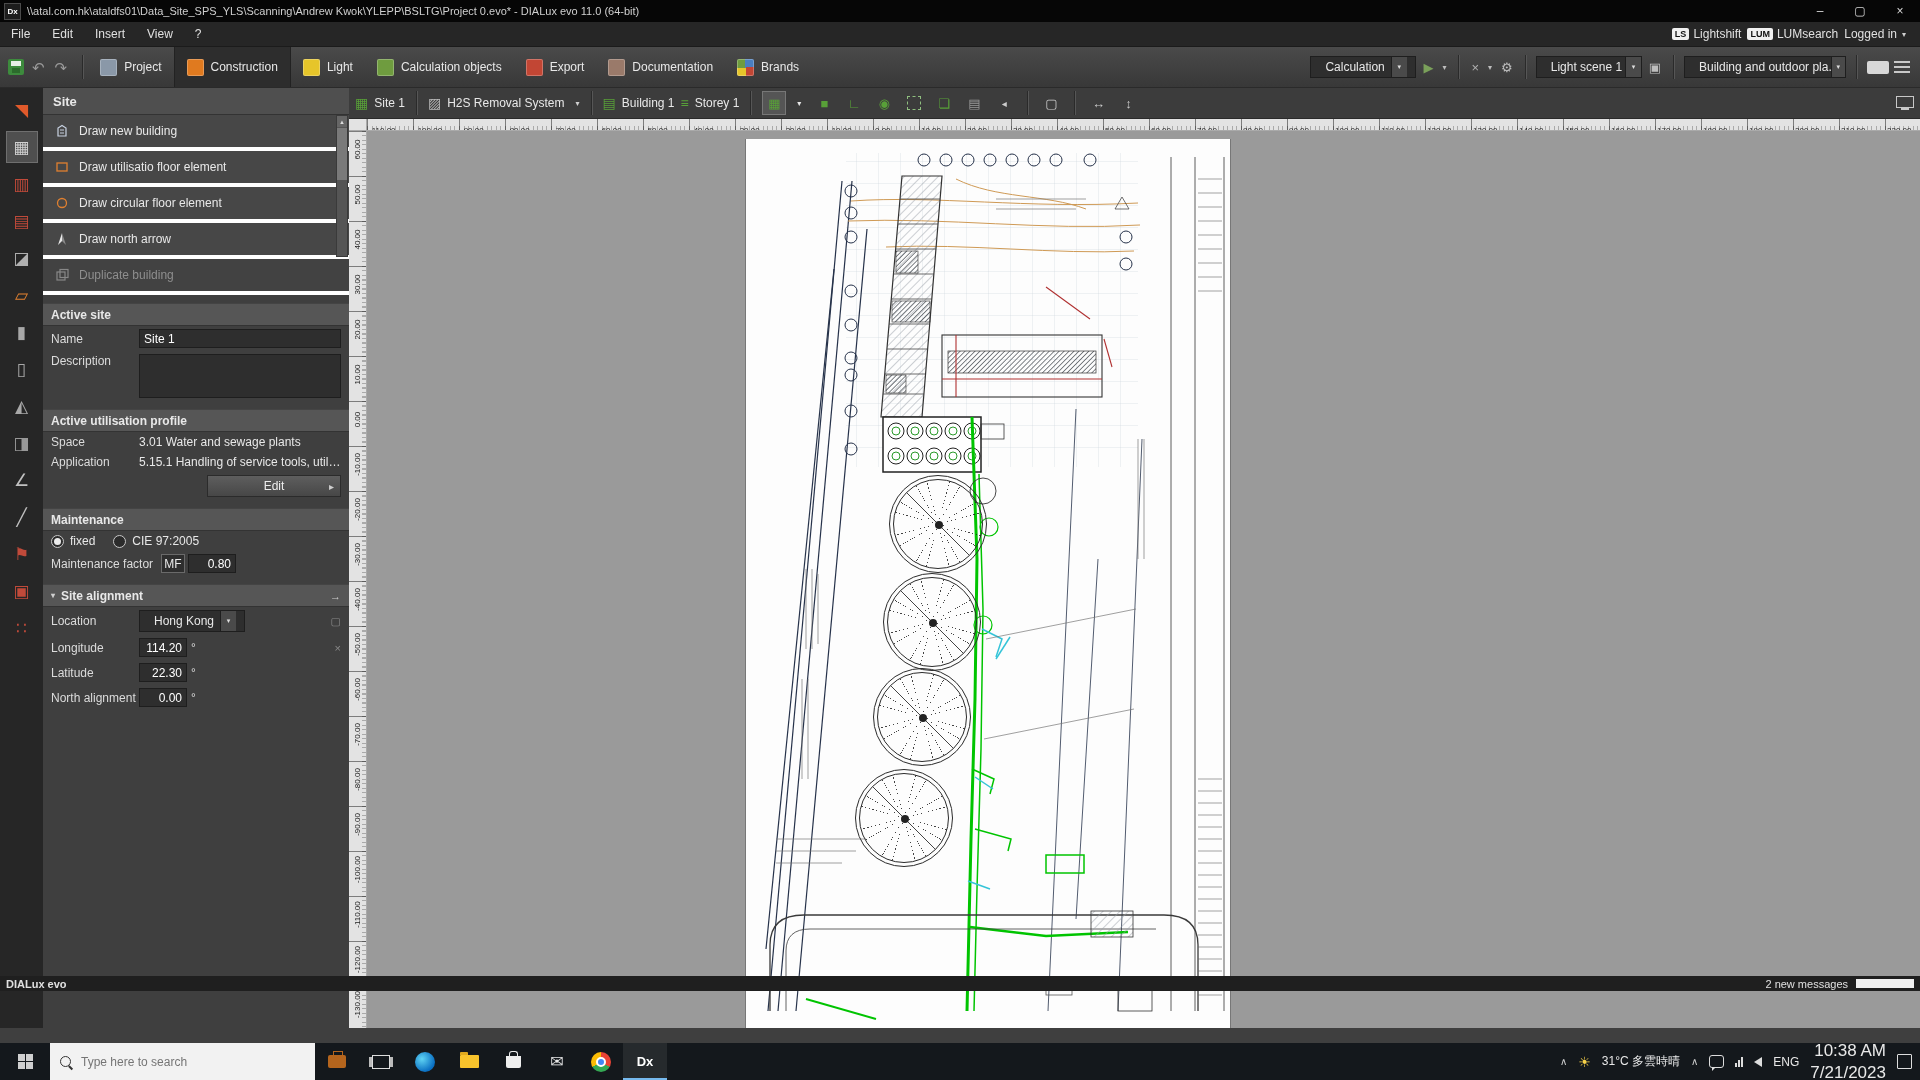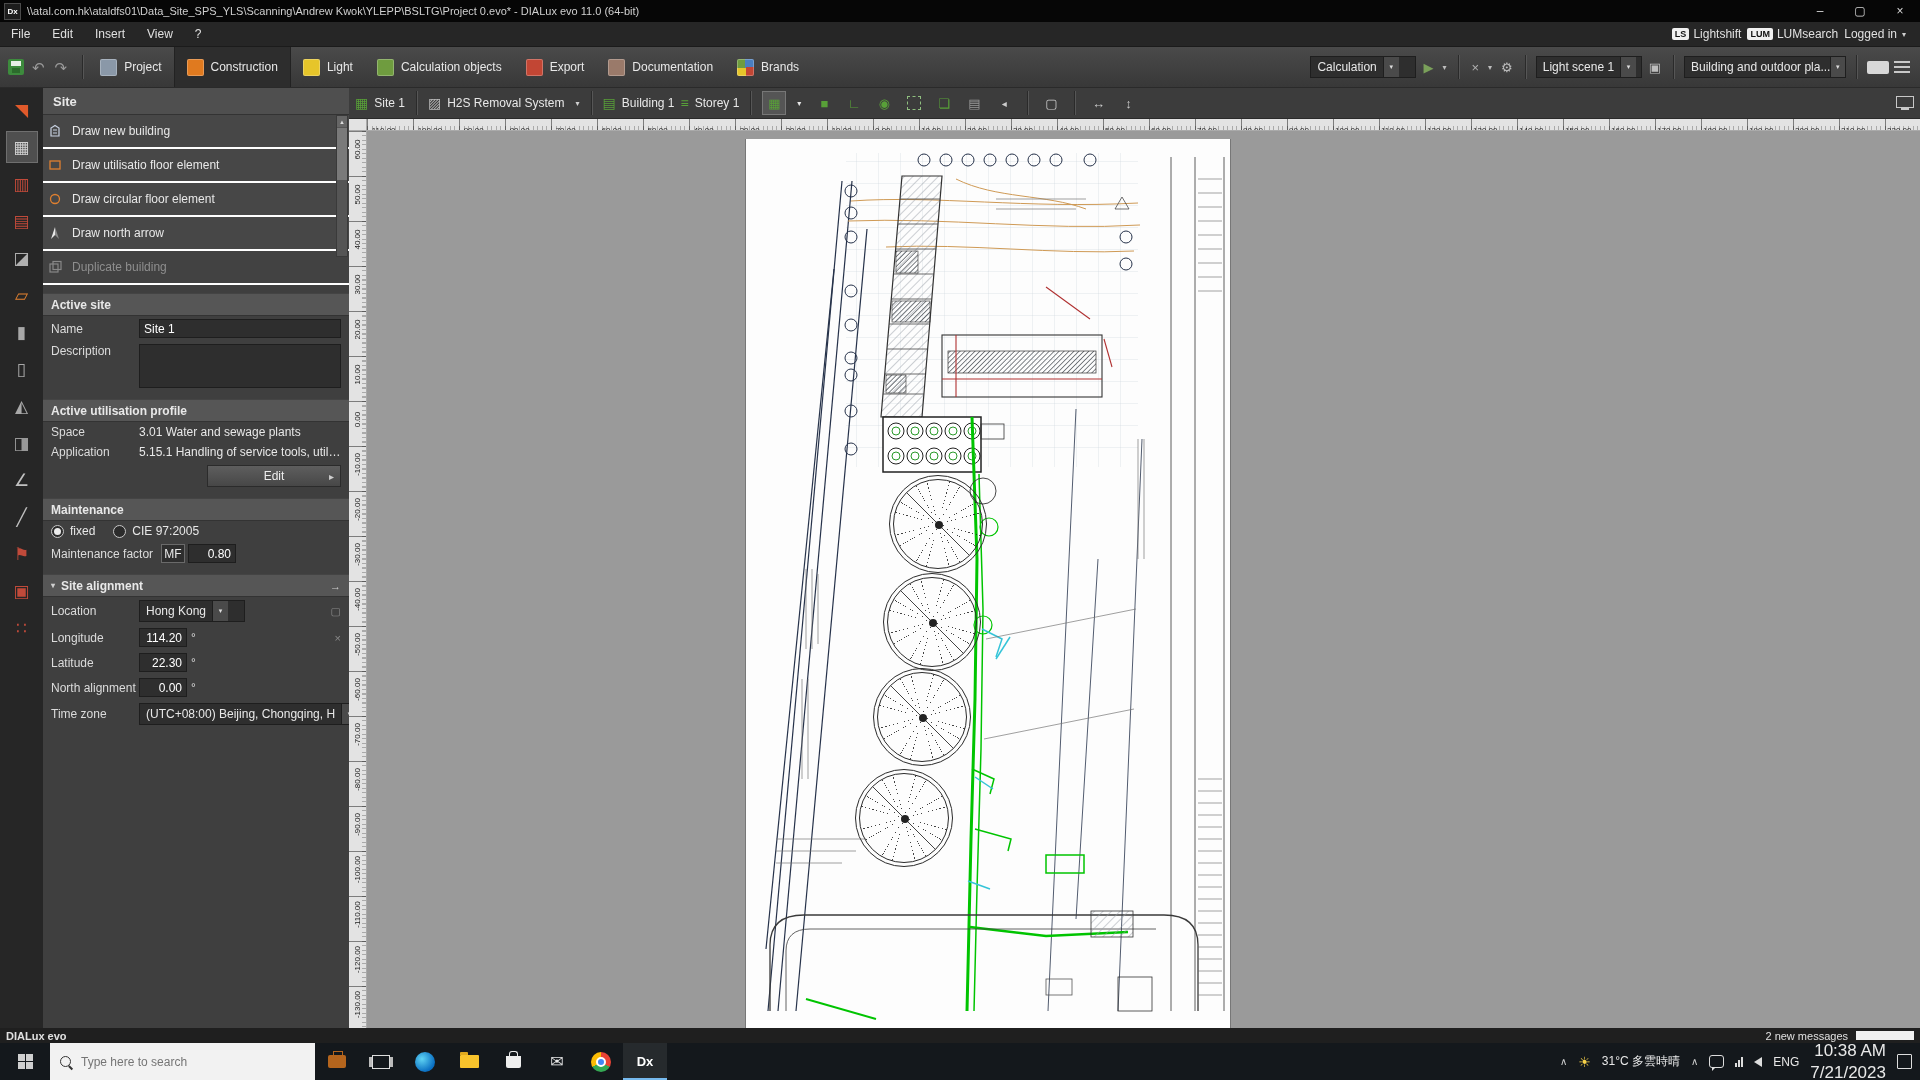--- a/index.html
+++ b/index.html
@@ -37,41 +37,41 @@
   .tabs { display:flex; height:100%; }
   .tab { display:flex; align-items:center; gap:7px; padding:0 12px; color:#e8e8e8; }
   .tab.active { background:#2d2d2d; border-left:1px solid #222; border-right:1px solid #222; }
   .ticon { width:17px; height:17px; border-radius:2px; box-shadow:inset 0 0 0 1px rgba(255,255,255,.25); }
   .ti-project { background:#8a98a8; } .ti-construction { background:#e07a1f; }
   .ti-light { background:#e6c52a; } .ti-calc { background:#6f9c3f; }
   .ti-export { background:#c24634; } .ti-doc { background:#9a7a6a; }
   .ti-brands { background:conic-gradient(#4a7fc1 0 90deg,#c24634 0 180deg,#e6c52a 0 270deg,#6f9c3f 0); }
   .t1-right { margin-left:auto; display:flex; align-items:center; gap:5px; padding-right:10px; }
   .combo { display:flex; align-items:center; height:20px; background:#2e2e2e; border:1px solid #1e1e1e; color:#e8e8e8; }
-  .combo .ctxt { padding:0 6px; white-space:nowrap; overflow:hidden; }
+  .combo .ctxt { padding:0 6px; white-space:nowrap; overflow:hidden;margin-left:8px; }
   .combo .cbtn { width:15px; align-self:stretch; background:#4a4a4a; border-left:1px solid #1e1e1e;
                  display:flex; align-items:center; justify-content:center; font-size:7px; color:#ddd; }
   .small-ic { font-size:13px; color:#bdbdbd; padding:1px 2px; }
   .play-ic { color:#7aa05a; } .cancel-ic { color:#b0b0b0; }
   .slab-ic { width:22px; height:13px; background:#d8d8d8; border-radius:2px; }
   .bars-ic { width:16px; height:12px; background:repeating-linear-gradient(#c8c8c8 0 2px,transparent 2px 5px); }
 
   
   .leftstrip { position:absolute; left:0; top:88px; width:43px; height:940px; background:#262626;
                display:flex; flex-direction:column; align-items:center; padding-top:6px; box-sizing:border-box; gap:5px; }
   .strip-ic { width:30px; height:30px; display:flex; align-items:center; justify-content:center; font-size:17px; border:1px solid transparent; }
   .strip-ic.sel { background:#4f4f4f; border:1px solid #6f6f6f; }
 
   
   .sidebar { position:absolute; left:43px; top:88px; width:306px; height:735px; background:#3f3f3f;
              font-size:12px; overflow:hidden; }
   .panel-title { height:26px; background:#4f4f4f; display:flex; align-items:center; padding-left:10px;
                  font-weight:bold; font-size:13px; border-bottom:1px solid #333; position:relative; }
   .tools { position:relative; }
-  .tool-row { height:32px; background:#474747; border-bottom:2px solid #ffffff; display:flex; align-items:center; padding-left:4px; }
+  .tool-row { height:32px; background:#474747; border-bottom:4px solid #ffffff; display:flex; align-items:center; padding-left:11px; }
   .tool-row.disabled { color:#8e8e8e; background:#424242; }
   .tool-ic { width:16px; height:16px; margin-right:9px; display:flex; align-items:center; justify-content:center; }
   .sb-scroll { position:absolute; right:1px; top:0; width:10px; height:140px; background:#555; border:1px solid #3a3a3a; }
   .sb-thumb { position:absolute; left:0; top:12px; width:100%; height:52px; background:#7a7a7a; }
   .sb-up { position:absolute; left:0; top:0; width:100%; height:11px; background:#666; color:#ddd; font-size:6px;
            display:flex; align-items:center; justify-content:center; }
   .sec-gap { height:8px; }
   .sec-head { height:21px; background:#565656; display:flex; align-items:center; padding:0 8px;
               font-weight:bold; border-top:1px solid #444; border-bottom:1px solid #333; }
   .sec-head .right-arrow { margin-left:auto; font-size:11px; color:#cfcfcf; }
@@ -126,21 +126,21 @@
   .viewport { position:absolute; left:18px; top:43px; width:1553px; height:897px; background:#9a9a9a; overflow:hidden; }
   .paper { position:absolute; left:378px; top:8px; width:484px; height:889px; background:#fdfdfd;
            border-left:1px solid #777; border-right:1px solid #777; overflow:hidden; }
   .plan-svg { position:absolute; left:0; top:0; }
   .clarifier { position:absolute; width:90px; height:90px; border-radius:50%; border:1.5px solid #2b2b2b;
                outline:1px solid #2b2b2b; outline-offset:3px; box-sizing:border-box;
                background:repeating-conic-gradient(rgba(35,35,35,.85) 0deg .6deg, rgba(0,0,0,0) .6deg 15deg); }
   .clarifier::after { content:""; position:absolute; left:41px; top:41px; width:8px; height:8px; border-radius:50%; background:#222; }
 
   
-  .statusbar { position:absolute; left:0; top:1028px; width:1920px; height:15px; background:#1f1f1f;
+  .statusbar { position:absolute; left:0; top:976px; width:1920px; height:15px; background:#1f1f1f;
                display:flex; align-items:center; font-size:11px; color:#e0e0e0; padding:0 6px; box-sizing:border-box; }
   .status-right { margin-left:auto; display:flex; align-items:center; gap:8px; }
   .status-box { width:58px; height:9px; background:#f0f0f0; }
 
   
   .taskbar { position:absolute; left:0; top:1043px; width:1920px; height:37px; background:#14181c;
              display:flex; align-items:stretch; font-size:12px; }
   .tb-start { width:50px; display:flex; align-items:center; justify-content:center; }
   .winlogo { width:15px; height:15px; display:grid; grid-template-columns:7px 7px; grid-template-rows:7px 7px; gap:1px; }
   .winlogo span { background:#cfcfcf; }
@@ -420,27 +420,20 @@
     <div class="frow">
       <span class="flabel">Latitude</span>
       <input class="tin num" value="22.30" style="">
       <span class="deg">°</span>
     </div>
     <div class="frow">
       <span class="flabel">North alignment</span>
       <input class="tin num" value="0.00" style="">
       <span class="deg">°</span>
     </div>
-    <div class="frow">
-      <span class="flabel">Time zone</span>
-      <div class="combo tz">
-        <span class="ctxt">(UTC+08:00) Beijing, Chongqing, H</span>
-        <span class="cbtn">▾</span>
-      </div>
-    </div>
   </div>
 
   <div class="canvas-area">
 
     <div class="toolbar2">
       <div class="tb2-group">
         <span class="tb2-ic green">▦</span>
         <span>Site 1</span>
       </div>
       <span class="vsep"></span>

